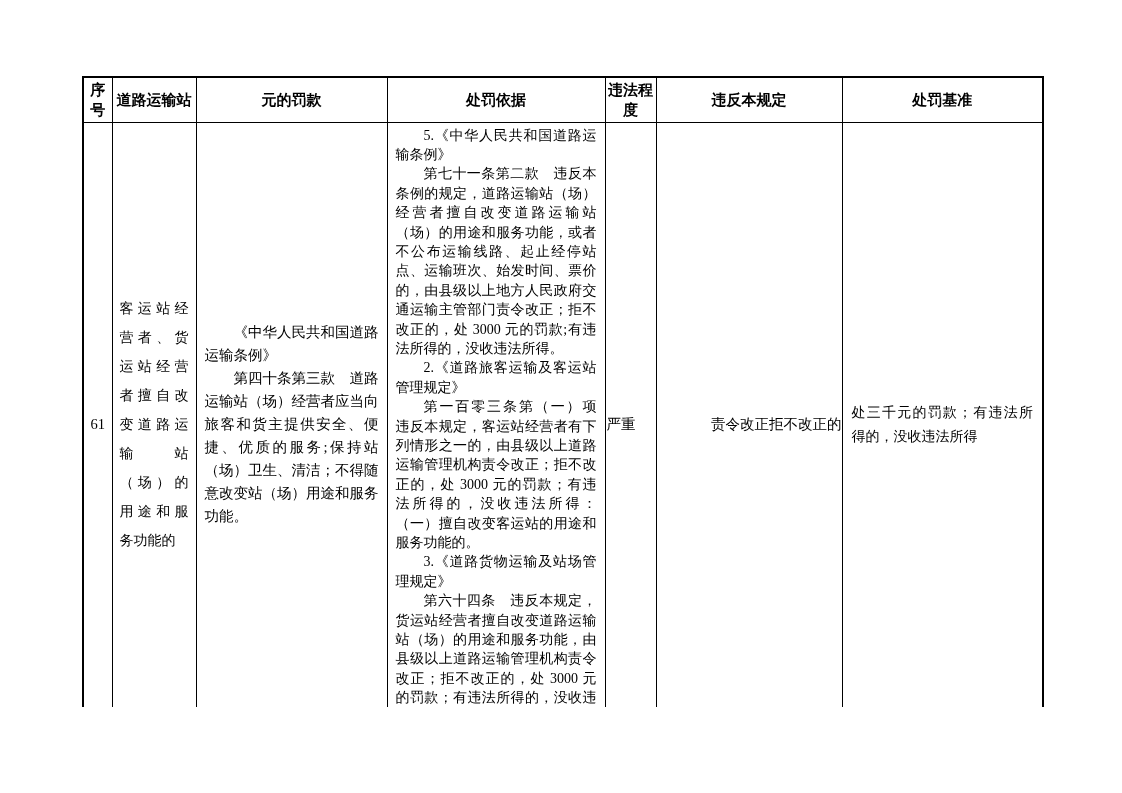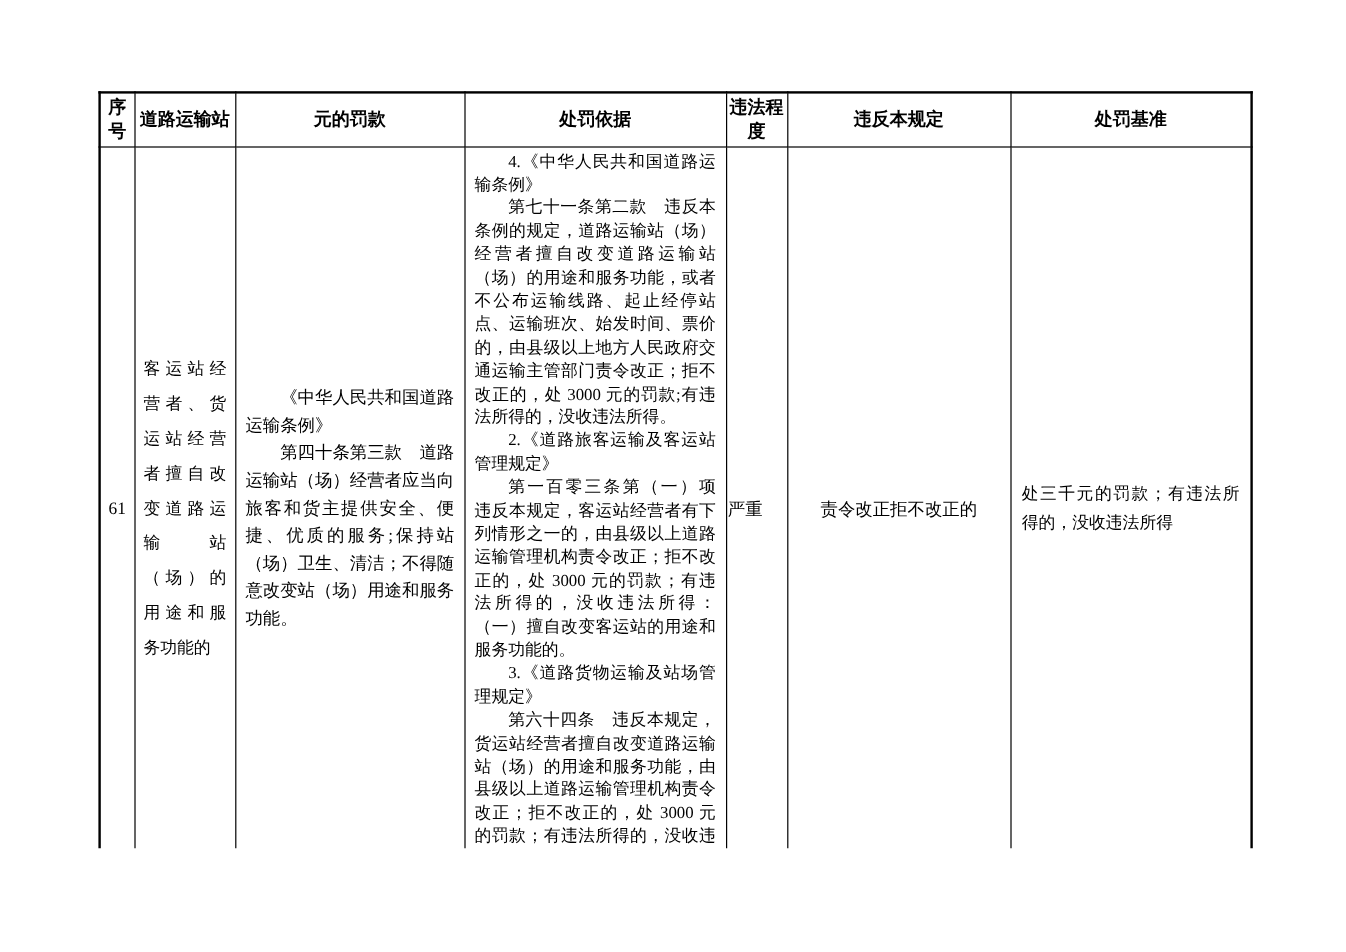--- a/index.html
+++ b/index.html
@@ -69,23 +69,23 @@
     padding: 3px 8px 0 8px;
     font-size: 14px;
     line-height: 19.4px;
   }
   .c-severity {
     vertical-align: middle;
     font-size: 14.5px;
   }
   .c-circ {
     vertical-align: middle;
-    padding: 0 20px;
+    padding: 0 0;
     font-size: 14.5px;
-    text-align: center;
+    text-align: right;
   }
   .c-standard {
     vertical-align: middle;
     padding: 0 9px;
     font-size: 14px;
     line-height: 24px;
     text-align: justify;
     text-justify: inter-ideograph;
   }
   .page-number {
@@ -124,21 +124,21 @@
     </thead>
     <tbody>
       <tr>
         <td class="c-seq">61</td>
         <td class="c-behavior">客运站经营者、货运站经营者擅自改变道路运输站（场）的用途和服务功能的</td>
         <td class="c-basis">
           <p>《中华人民共和国道路运输条例》</p>
           <p>第四十条第三款　道路运输站（场）经营者应当向旅客和货主提供安全、便捷、优质的服务;保持站（场）卫生、清洁；不得随意改变站（场）用途和服务功能。</p>
         </td>
         <td class="c-penalty-basis">
-          <p>4.《中华人民共和国道路运输条例》</p>
+          <p>5.《中华人民共和国道路运输条例》</p>
           <p>第七十一条第二款　违反本条例的规定，道路运输站（场）经营者擅自改变道路运输站（场）的用途和服务功能，或者不公布运输线路、起止经停站点、运输班次、始发时间、票价的，由县级以上地方人民政府交通运输主管部门责令改正；拒不改正的，处 3000 元的罚款;有违法所得的，没收违法所得。</p>
           <p>2.《道路旅客运输及客运站管理规定》</p>
           <p>第一百零三条第（一）项　违反本规定，客运站经营者有下列情形之一的，由县级以上道路运输管理机构责令改正；拒不改正的，处 3000 元的罚款；有违法所得的，没收违法所得：（一）擅自改变客运站的用途和服务功能的。</p>
           <p>3.《道路货物运输及站场管理规定》</p>
           <p>第六十四条　违反本规定，货运站经营者擅自改变道路运输站（场）的用途和服务功能，由县级以上道路运输管理机构责令改正；拒不改正的，处 3000 元的罚款；有违法所得的，没收违法所得。</p>
         </td>
         <td class="c-severity">严重</td>
         <td class="c-circ">责令改正拒不改正的</td>
         <td class="c-standard">处三千元的罚款；有违法所得的，没收违法所得</td>
       </tr>

